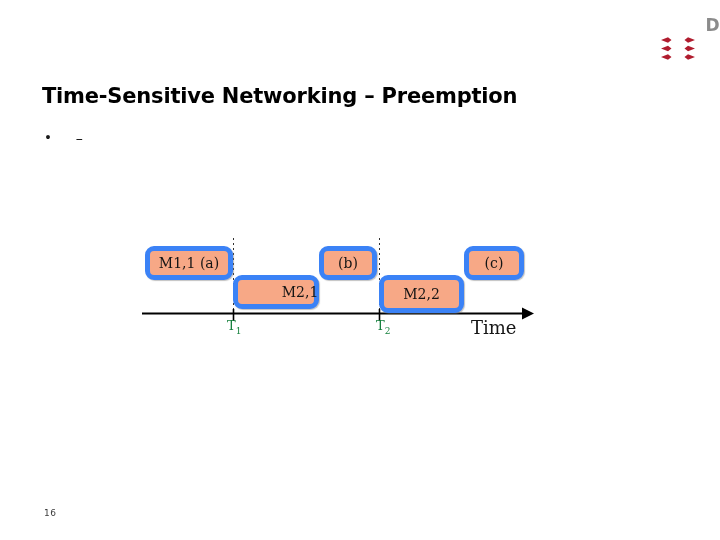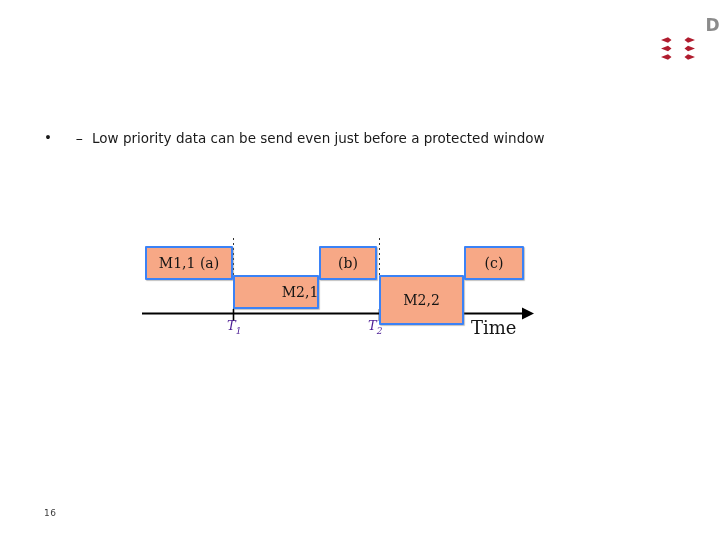--- a/index.html
+++ b/index.html
@@ -101,36 +101,35 @@
     position: absolute;
     left: 130px;
     top: 236px;
     width: 420px;
     height: 110px;
   }
   .tsn-box {
     position: absolute;
     box-sizing: border-box;
     background: #f7a886;
-    border: 2px solid #3b82f6;
-    border-radius: 1px;
+    border: 5px solid #3b82f6;
+    border-radius: 9px;
     font-family: "DejaVu Serif", serif;
     font-size: 14px;
     color: #151515;
     display: flex;
     align-items: center;
     justify-content: center;
     box-shadow: 1px 1px 1px rgba(120,120,120,0.45);
   }
   .tick-label {
     position: absolute;
     font-family: "DejaVu Serif", serif;
     font-size: 13px;
-    color: #4c1d95;
-    font-style: italic;
+    color: #15803d;
   }
   .tick-label sub {
     font-size: 9px;
   }
   #time-label {
     position: absolute;
     font-family: "DejaVu Serif", serif;
     font-size: 18px;
     color: #151515;
   }
@@ -163,31 +162,31 @@
     <div class="dtu-word">DTU</div>
     <svg class="waves" width="46" height="30" viewBox="0 0 46 30" xmlns="http://www.w3.org/2000/svg">
       <g fill="#b01c2e">
         <path d="M6 4 L13 1.2 L16.5 4 L29.5 4 L33 1.2 L40 4 L33 6.8 L29.5 4 L16.5 4 L13 6.8 Z"></path>
         <path d="M6 12.5 L13 9.7 L16.5 12.5 L29.5 12.5 L33 9.7 L40 12.5 L33 15.3 L29.5 12.5 L16.5 12.5 L13 15.3 Z"></path>
         <path d="M6 21 L13 18.2 L16.5 21 L29.5 21 L33 18.2 L40 21 L33 23.8 L29.5 21 L16.5 21 L13 23.8 Z"></path>
       </g>
     </svg>
   </div>
 
+  <div id="page-title">Time-Sensitive Networking – Preemption</div>
 
   <div id="bullets">
     <div class="bullet-l1">
       <span class="marker">•</span>
     </div>
     <div class="bullet-l2">
       <span class="marker">–</span>
     </div>
     <div class="bullet-l2">
       <span class="marker">–</span>
-      <span>Low priority data can be send even just before a protected window</span>
     </div>
   </div>
 
   <div id="diagram">
 
     <svg class="axis" xmlns="http://www.w3.org/2000/svg">
 
       <line x1="103.5" y1="2" x2="103.5" y2="86" stroke="#333333" stroke-width="1" stroke-dasharray="2,3"></line>
       <line x1="249.5" y1="2" x2="249.5" y2="86" stroke="#333333" stroke-width="1" stroke-dasharray="2,3"></line>
 
@@ -203,33 +202,33 @@
     </div>
 
     <div class="tsn-box" style="left:103px; top:39px; width:86px; height:34px;padding-left:48px;">
       <span>M2,1</span>
     </div>
 
     <div class="tsn-box" style="left:189px; top:10px; width:58px; height:34px;">
       <span>(b)</span>
     </div>
 
-    <div class="tsn-box" style="left:249px; top:39px; width:85px; height:50px;">
+    <div class="tsn-box" style="left:249px; top:39px; width:85px; height:38px;">
       <span>M2,2</span>
     </div>
 
     <div class="tsn-box" style="left:334px; top:10px; width:60px; height:34px;">
       <span>(c)</span>
     </div>
 
     <div class="tick-label" style="left:97px; top:82px;">
       <span>T</span><sub>1</sub>
     </div>
 
-    <div class="tick-label" style="left:238px; top:82px;">
+    <div class="tick-label" style="left:246px; top:82px;">
       <span>T</span><sub>2</sub>
     </div>
 
     <div id="time-label" style="left:341px; top:81px;">Time</div>
   </div>
 
   <div id="page-number">16</div>
 
 </div>
 

